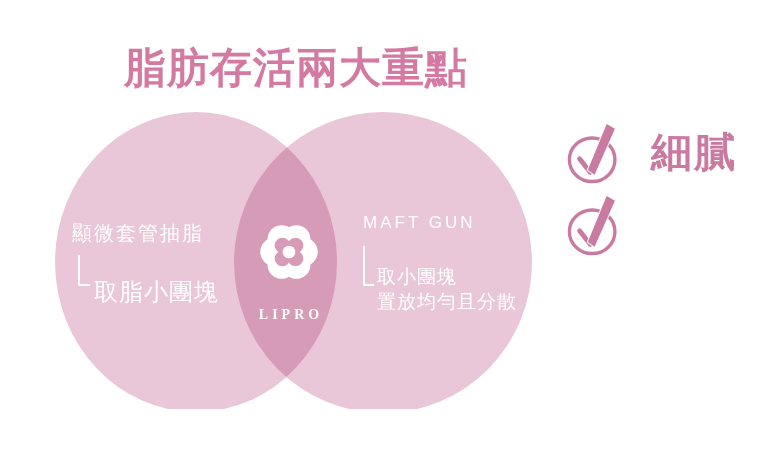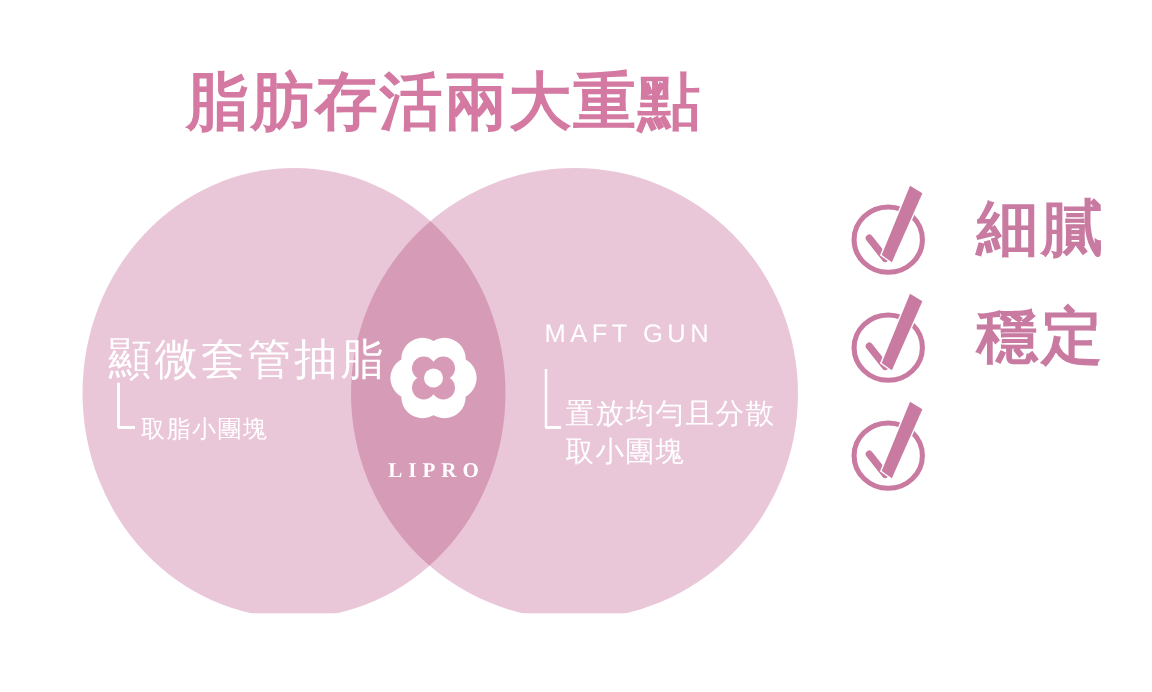--- a/index.html
+++ b/index.html
@@ -30,22 +30,22 @@
   .venn-circle{
     position:absolute;
     border-radius:50%;
     background:var(--circle);
     mix-blend-mode:multiply;
   }
   .venn-circle.left{left:55px;top:112px;width:282px;height:300px;}
   .venn-circle.right{left:234px;top:112px;width:298px;height:301px;}
 
   .circle-text{position:absolute;color:var(--white);}
-  .left-heading{left:72px;top:220px;font-size:29px;letter-spacing:2px;text-align:right;}
-  .left-sub{left:94px;top:276px;font-size:16px;letter-spacing:1px;}
+  .left-heading{left:72px;top:220px;font-size:20px;letter-spacing:2px;text-align:right;}
+  .left-sub{left:94px;top:276px;font-size:24px;letter-spacing:1px;}
   .right-heading{left:363px;top:213px;font-size:17px;letter-spacing:3px;}
   .right-sub{left:377px;top:265px;font-size:19px;line-height:24.5px;letter-spacing:1px;}
 
   .bracket{
     position:absolute;
     border-left:2px solid var(--white);
     border-bottom:2px solid var(--white);
     border-bottom-left-radius:2px;
   }
   .bracket.left-b{left:78px;top:255px;width:12px;height:31px;}
@@ -92,22 +92,22 @@
     <div class="venn-circle left"></div>
     <div class="venn-circle right"></div>
 
     <div class="circle-text left-heading">顯微套管抽脂</div>
     <div class="bracket left-b"></div>
     <div class="circle-text left-sub">取脂小團塊</div>
 
     <div class="circle-text right-heading">MAFT GUN</div>
     <div class="bracket right-b"></div>
     <div class="circle-text right-sub">
+      <div>取小團塊</div>
       <div>置放均勻且分散</div>
-      <div>取小團塊</div>
     </div>
 
     <div class="logo">
       <svg width="78" height="78" viewBox="0 0 80 80" aria-hidden="true">
 
         <g fill="#ffffff">
           <circle cx="55" cy="40" r="14.5"></circle>
           <circle cx="47.5" cy="27" r="14.5"></circle>
           <circle cx="32.5" cy="27" r="14.5"></circle>
           <circle cx="25" cy="40" r="14.5"></circle>
@@ -132,28 +132,20 @@
 
     <div class="check-row">
       <svg class="icon" viewBox="0 0 64 68" aria-hidden="true">
         <ellipse cx="27" cy="42" rx="23.5" ry="22.5" fill="none" stroke="#c97aa1" stroke-width="3.5"></ellipse>
         <path d="M14,41 L25,55" fill="none" stroke="#c97aa1" stroke-width="5" stroke-linecap="round"></path>
         <polygon points="22.5,52.5 29.5,57.5 50.5,10 42,5" fill="#c97aa1" stroke="#ffffff" stroke-width="2" paint-order="stroke"></polygon>
       </svg>
       <span class="check-label">細膩</span>
     </div>
 
-    <div class="check-row">
-      <svg class="icon" viewBox="0 0 64 68" aria-hidden="true">
-        <ellipse cx="27" cy="42" rx="23.5" ry="22.5" fill="none" stroke="#c97aa1" stroke-width="3.5"></ellipse>
-        <path d="M14,41 L25,55" fill="none" stroke="#c97aa1" stroke-width="5" stroke-linecap="round"></path>
-        <polygon points="22.5,52.5 29.5,57.5 50.5,10 42,5" fill="#c97aa1" stroke="#ffffff" stroke-width="2" paint-order="stroke"></polygon>
-      </svg>
-      <span class="check-label">穩定</span>
-    </div>
 
     <div class="check-row">
       <svg class="icon" viewBox="0 0 64 68" aria-hidden="true">
         <ellipse cx="27" cy="42" rx="23.5" ry="22.5" fill="none" stroke="#c97aa1" stroke-width="3.5"></ellipse>
         <path d="M14,41 L25,55" fill="none" stroke="#c97aa1" stroke-width="5" stroke-linecap="round"></path>
         <polygon points="22.5,52.5 29.5,57.5 50.5,10 42,5" fill="#c97aa1" stroke="#ffffff" stroke-width="2" paint-order="stroke"></polygon>
       </svg>
     </div>
 
   </div>

